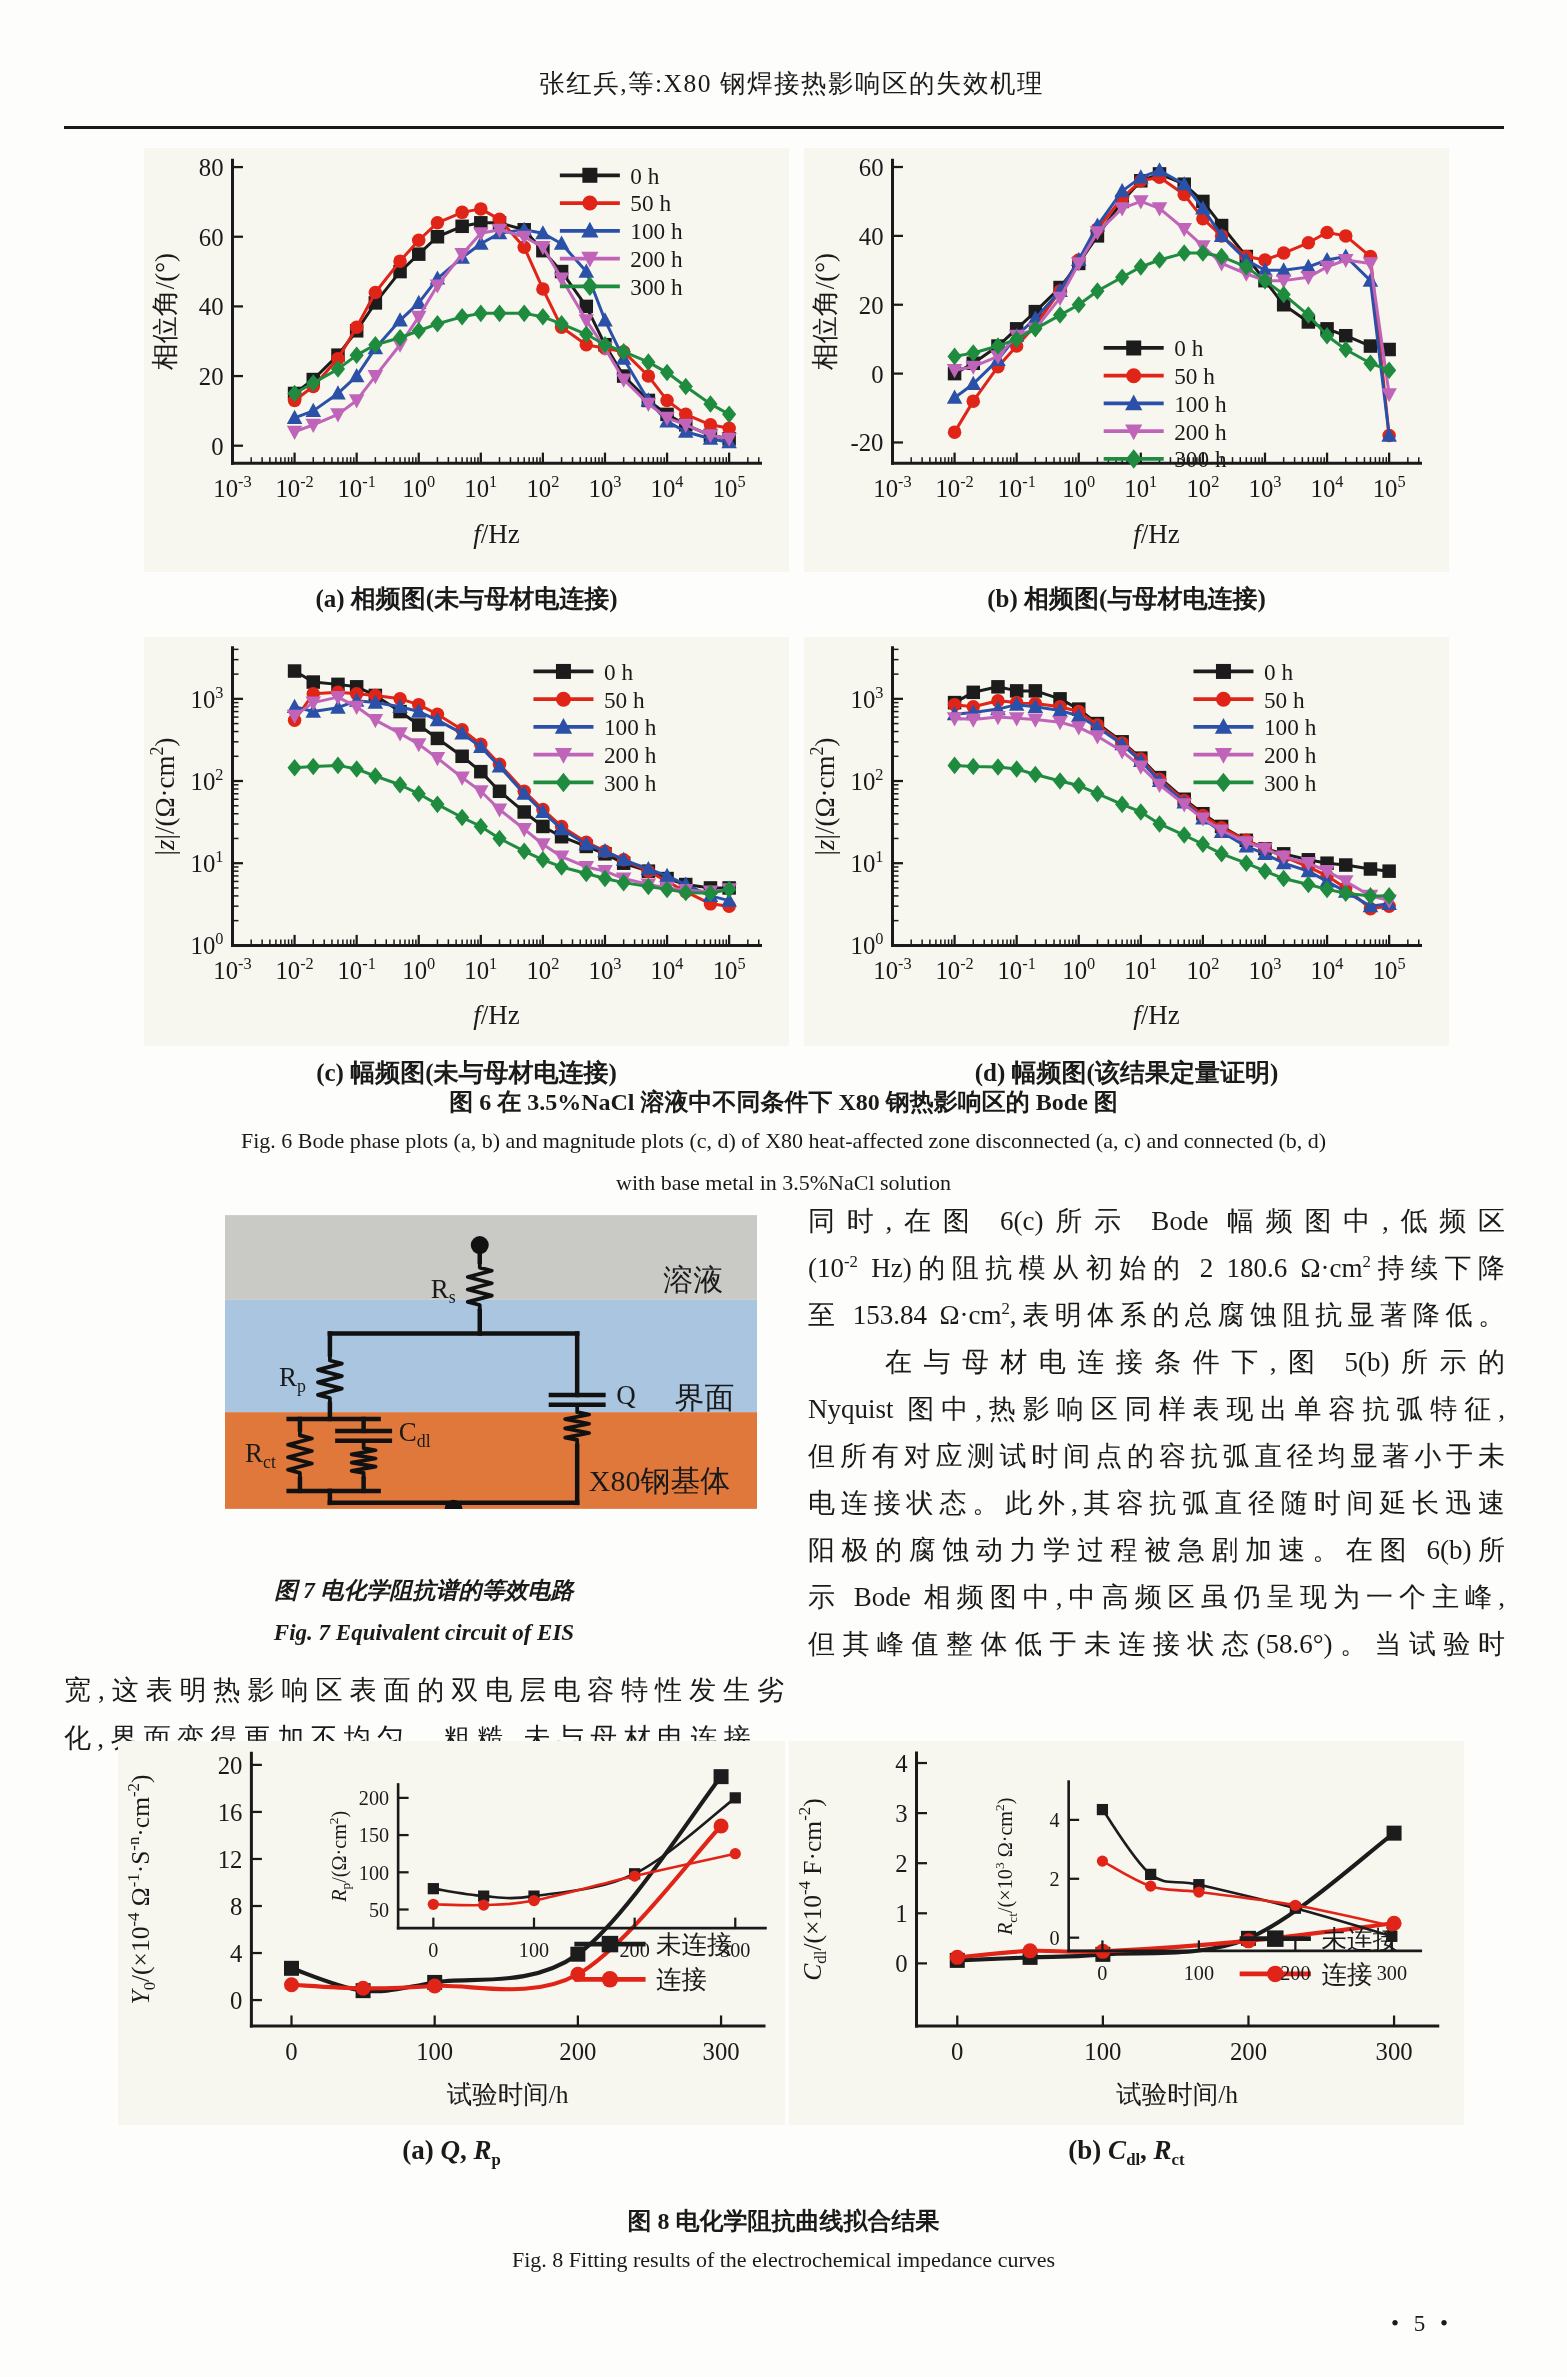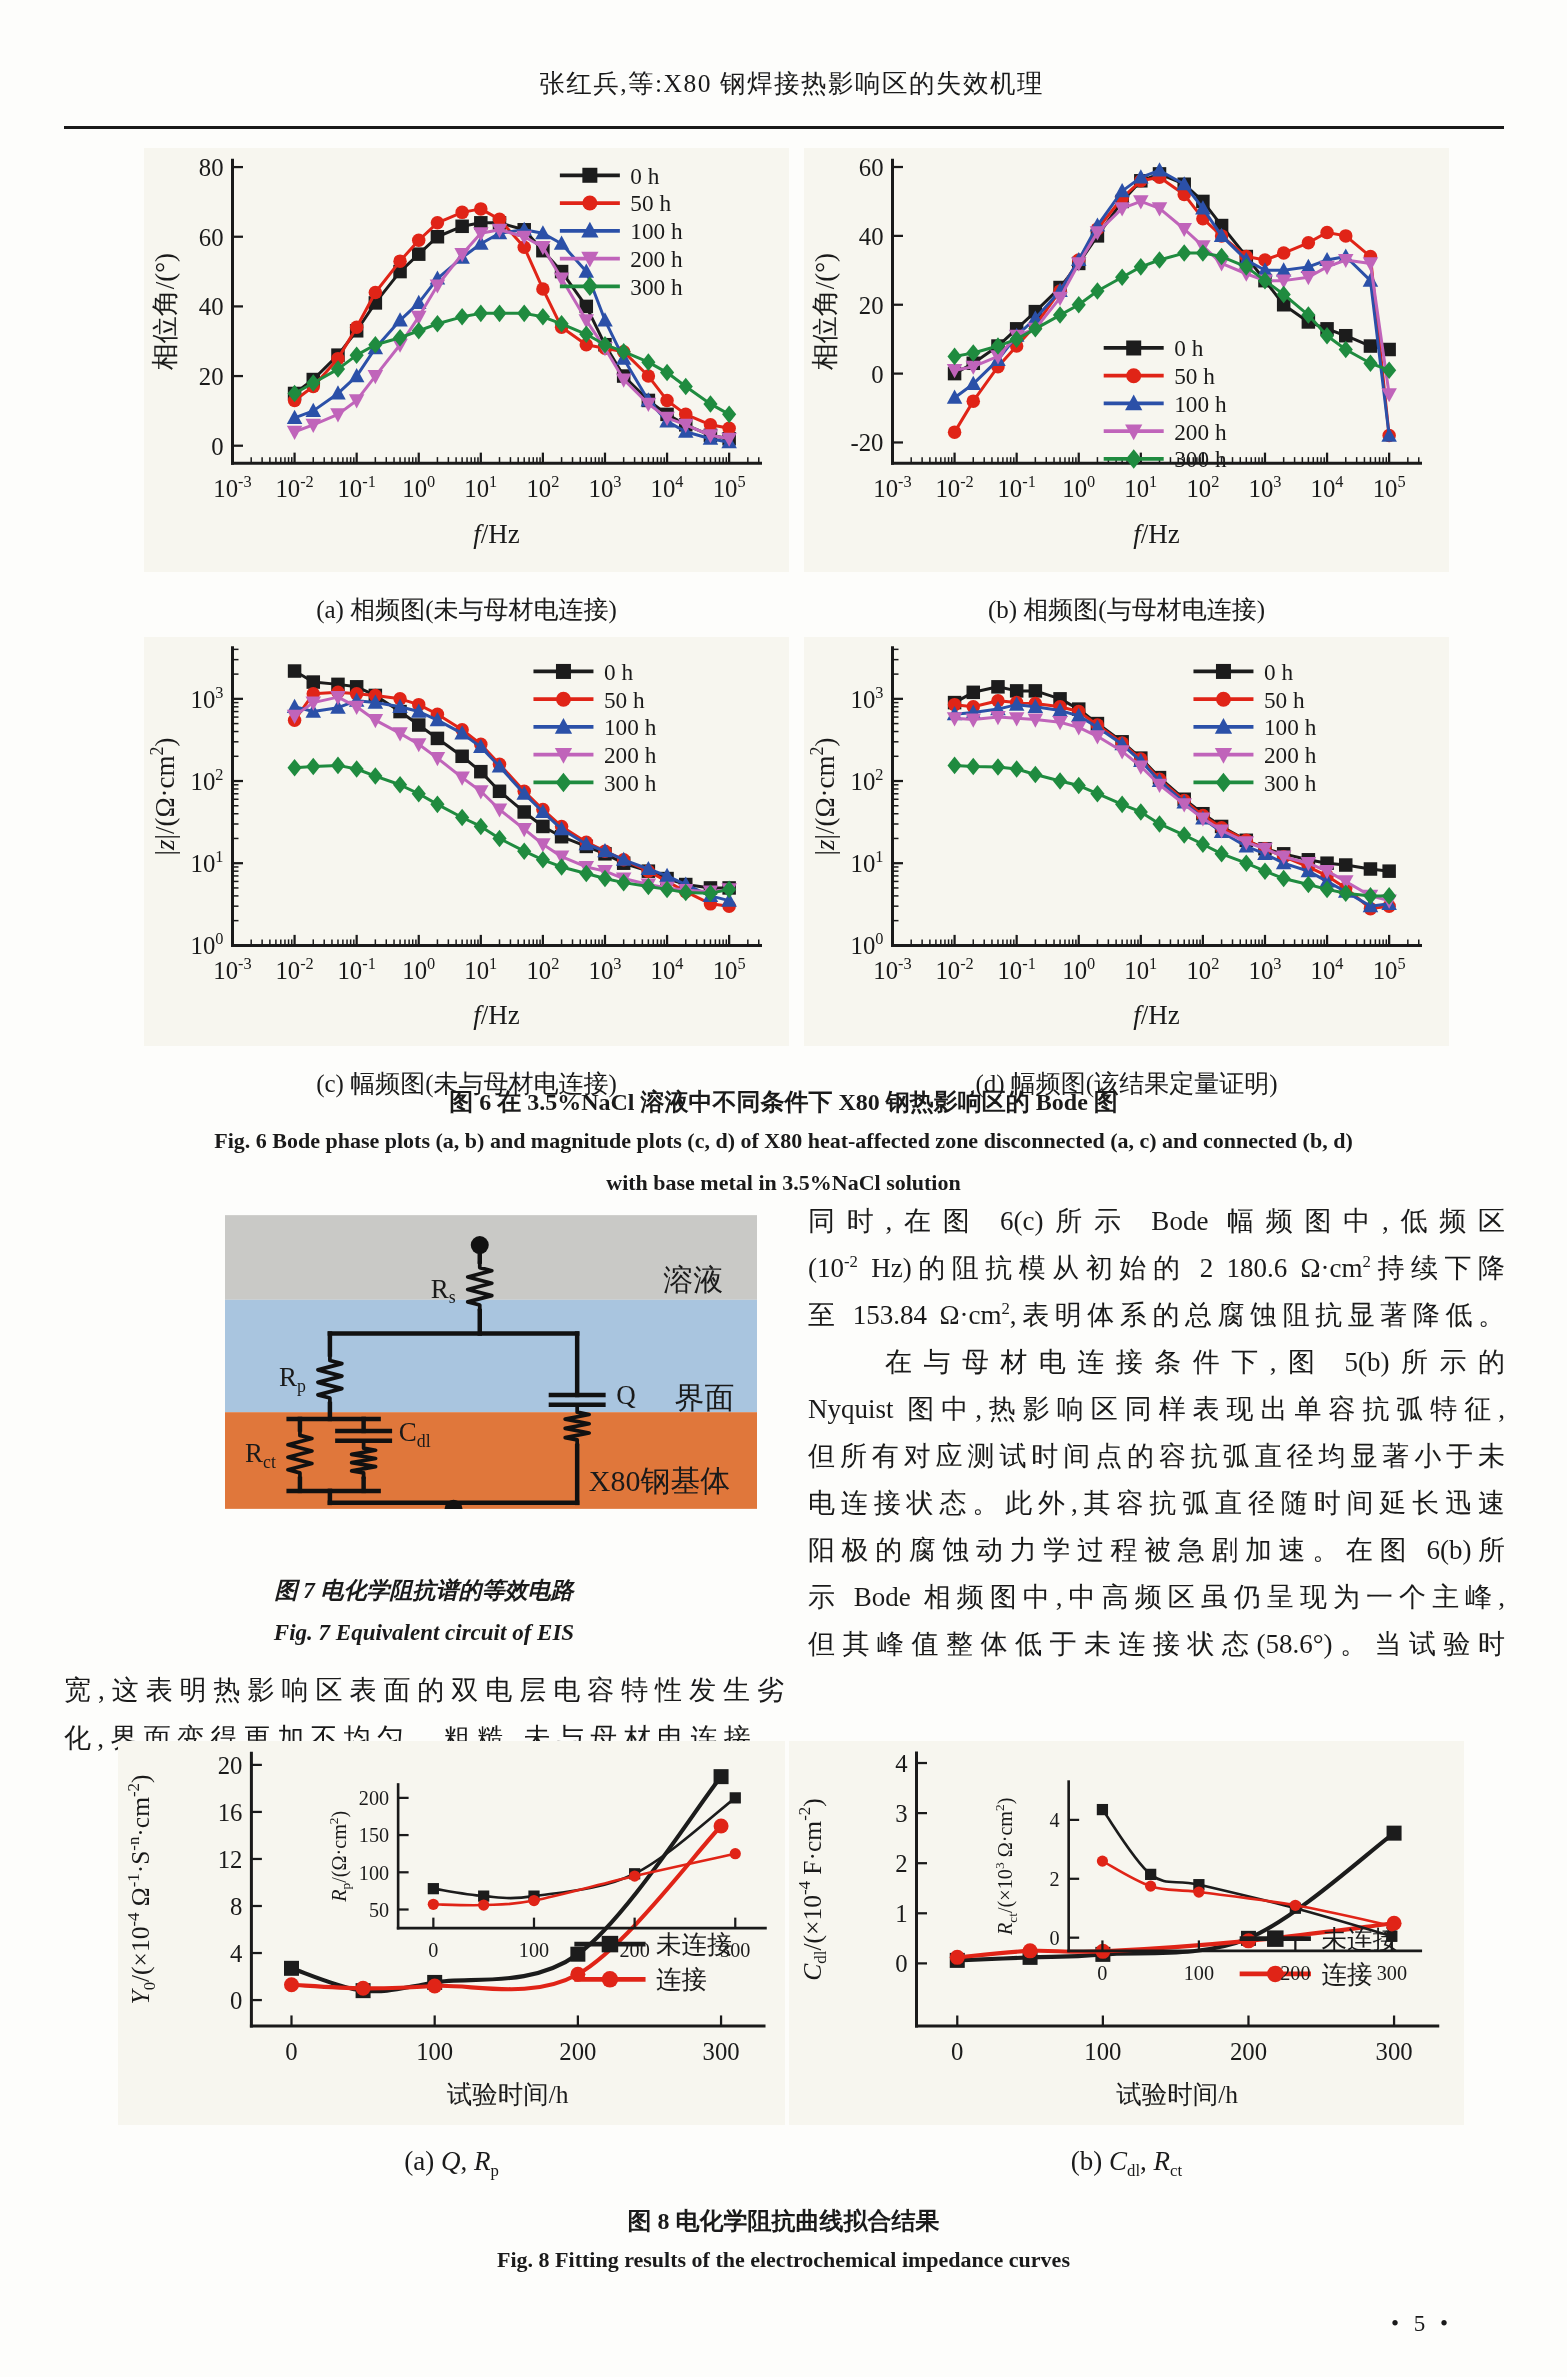--- a/index.html
+++ b/index.html
@@ -1,23 +1,23 @@
 <!DOCTYPE html>
 <html style="font-size:12px"><head>
 <meta charset="utf-8">
 <style>
   html,body{margin:0;padding:0;background:#ffffff;}
   .page{position:relative;width:1567px;height:2377px;background:#fdfdfb;font-family:"Liberation Serif",serif;color:#1a1a1a;overflow:hidden;}
   .hdr{position:absolute;top:66px;left:8px;width:100%;text-align:center;font-size:25.5px;letter-spacing:1.5px;}
   .hdr-rule{position:absolute;top:126px;left:64px;width:1440px;height:3px;background:#1a1a1a;}
   .cell{position:absolute;}
   .cell svg{display:block;background:#f7f6ef;}
-  .subcap{width:100%;text-align:center;font-weight:normal;font-size:25px;margin-top:21px;}
+  .subcap{width:100%;text-align:center;font-weight:bold;font-size:25px;margin-top:10px;}
   .figcap-cn{position:absolute;left:0;width:100%;text-align:center;font-weight:bold;font-size:24px;}
-  .figcap-en{position:absolute;left:0;width:100%;text-align:center;font-weight:bold;font-size:22px;}
+  .figcap-en{position:absolute;left:0;width:100%;text-align:center;font-weight:normal;font-size:22px;}
   .col-cap{position:absolute;text-align:center;font-weight:bold;font-size:23px;font-style:italic;}
   .textcol{position:absolute;}
   .tline{font-size:27px;line-height:47px;text-align:justify;text-align-last:justify;white-space:pre-wrap;}
   .textcol-left .tline{font-size:27px;line-height:48px;}
   sup.s{font-size:0.62em;vertical-align:super;line-height:0;}
   sub.s{font-size:0.62em;vertical-align:sub;line-height:0;}
   .pageno{position:absolute;font-size:23px;letter-spacing:4.5px;}
   svg text{font-family:"Liberation Serif",serif;fill:#1a1a1a;}
   .inset{position:absolute;}
   .inset svg{background:transparent;}

